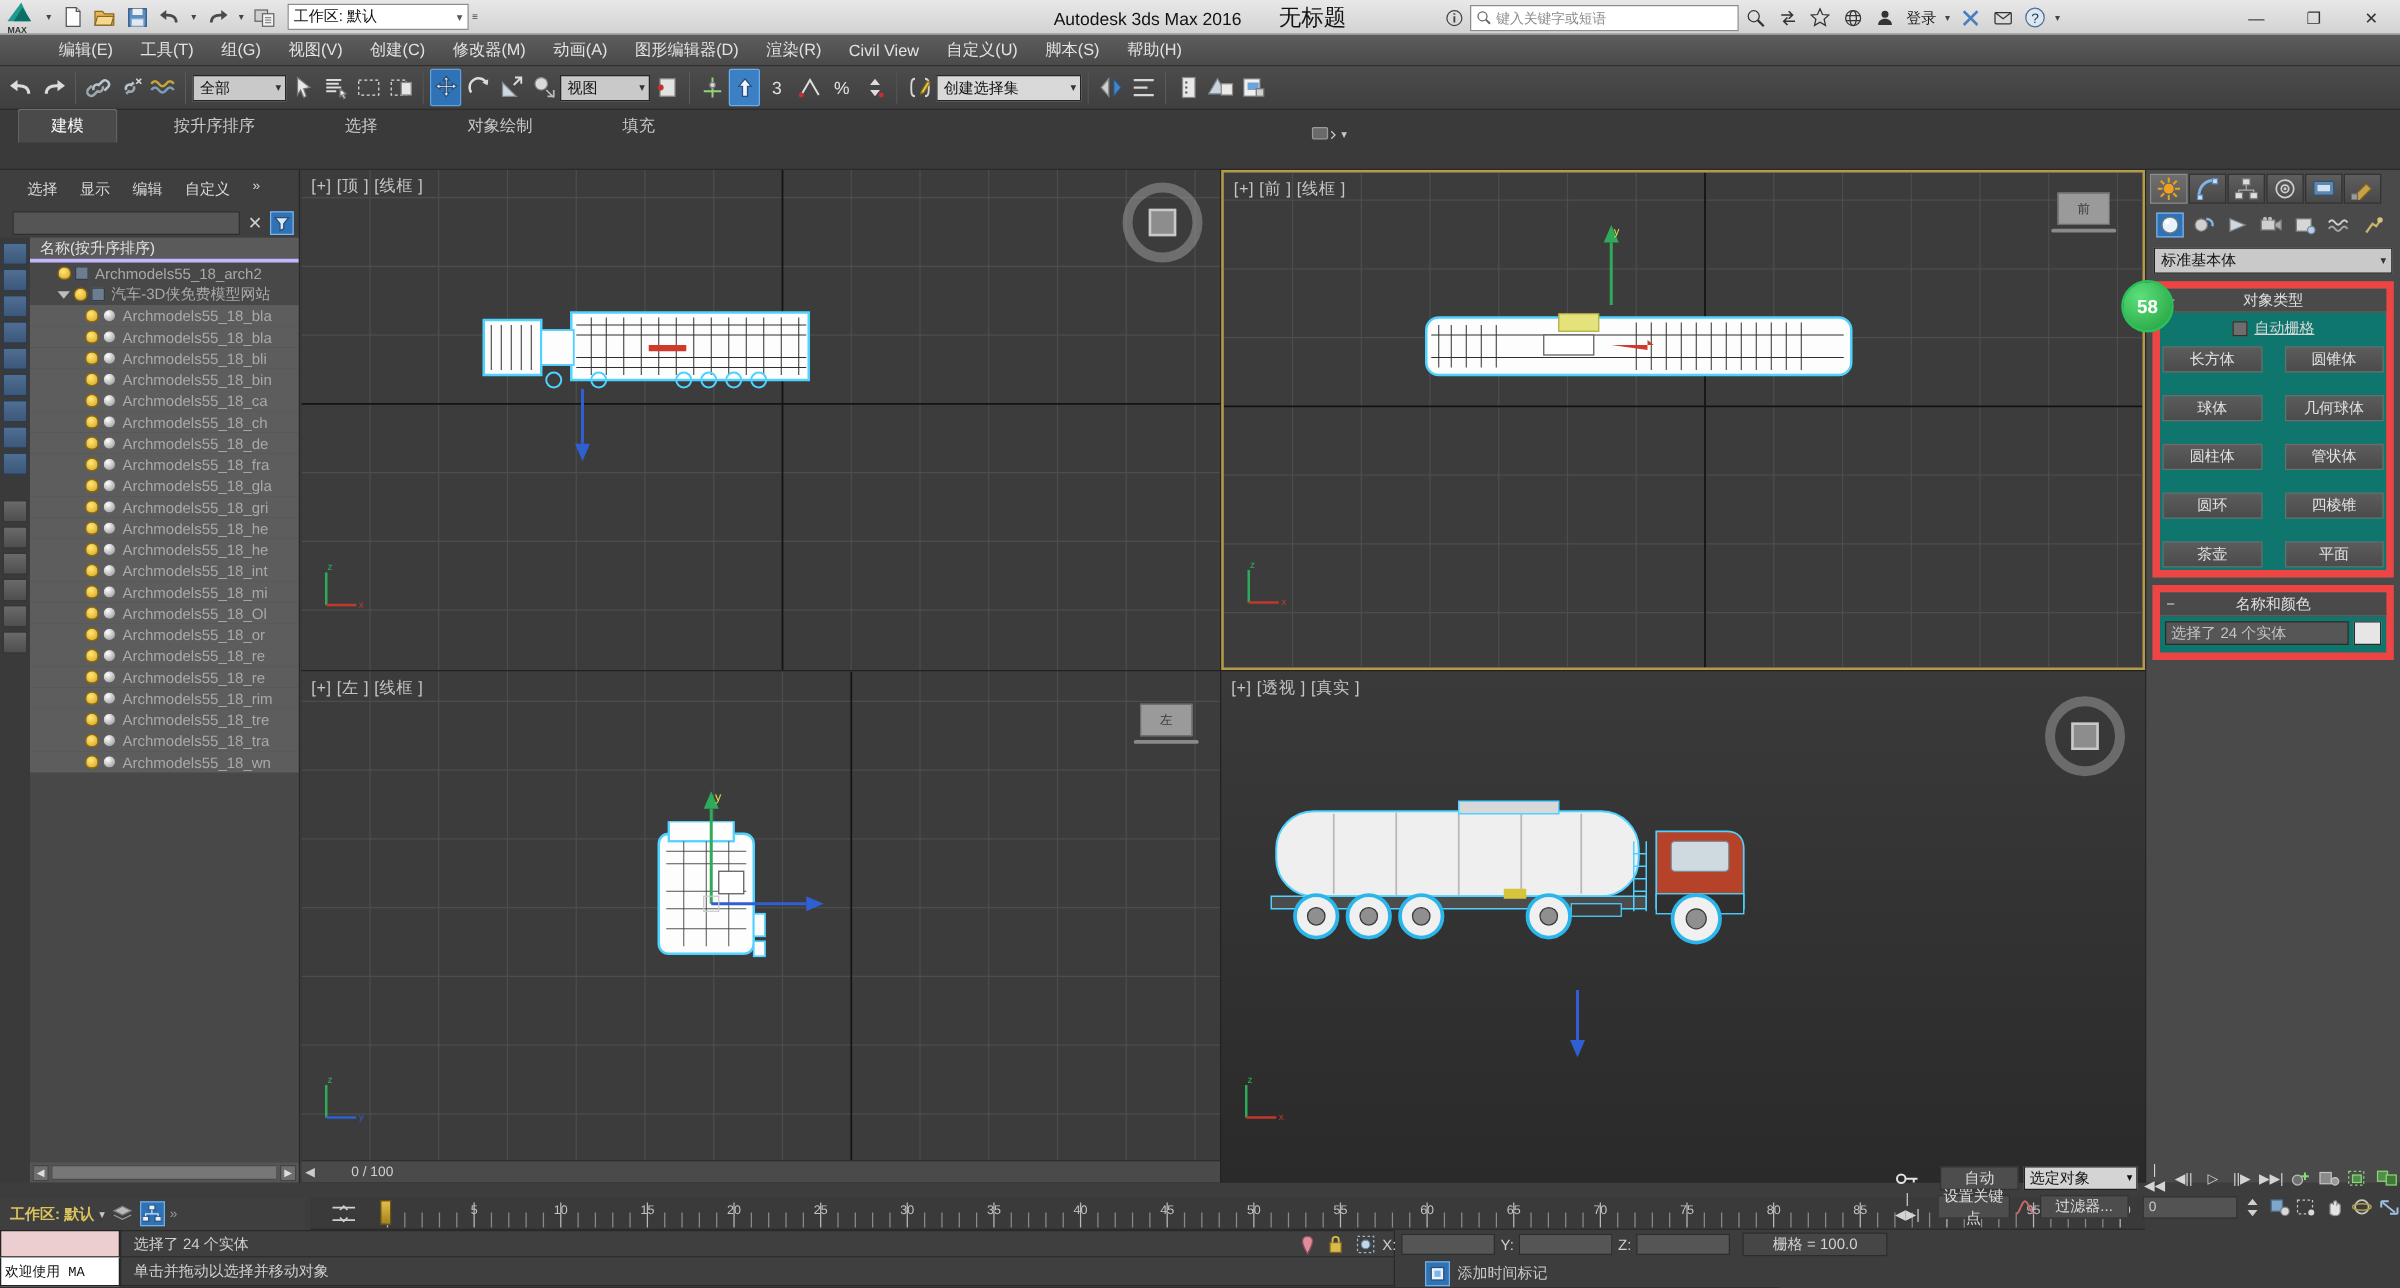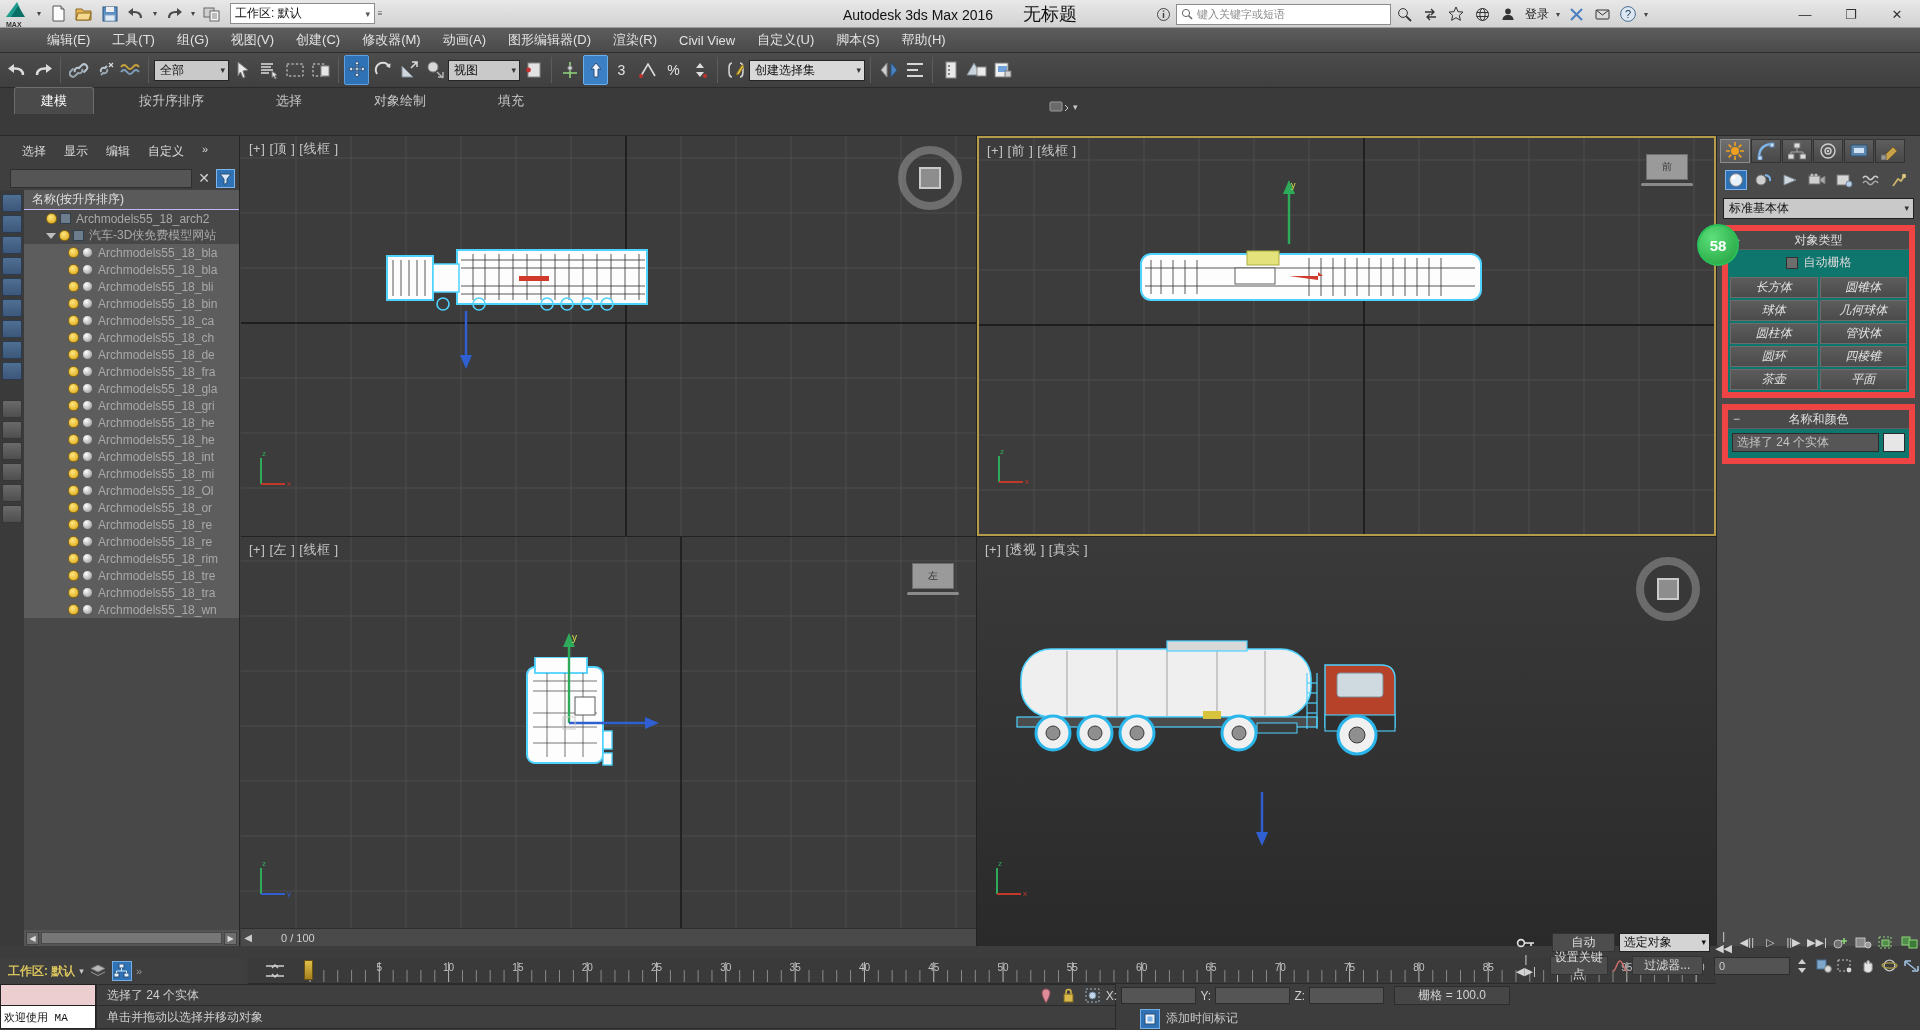--- a/index.html
+++ b/index.html
@@ -122,21 +122,21 @@
   .exp-filter{ width:19px;height:19px;background:#2f72b5;border:1px solid #7fb4e8;
     display:flex;align-items:center;justify-content:center;}
   .exp-dbl{ color:#9a9a9a; font-size:11px; padding-left:2px;}
   .exp-body{ display:flex; height:756px;}
   .exp-vtoolbar{ width:24px; background:#3a3a3a; padding-top:4px;
     display:flex;flex-direction:column;align-items:center;gap:3px;}
   .vtb{ width:20px;height:18px; background:linear-gradient(#4f6f92,#3c577a);
     border:1px solid #2a3c52; border-radius:2px;}
   .vtb.pl{ background:linear-gradient(#6a6a6a,#4e4e4e); border-color:#363636;}
   .exp-list{ flex:1; background:#484848; overflow:hidden; position:relative;}
-  .exp-head{ height:20px; background:#5a5a5a; border-bottom:1px solid #c4b5fd;
+  .exp-head{ height:20px; background:#5a5a5a; border-bottom:3px solid #c4b5fd;
     display:flex;align-items:center; padding-left:8px; font-size:12px; color:#e0e0e0;}
   .row{ height:17px; display:flex; align-items:center; font-size:12px;
         color:#a9a9a9; padding-left:4px; white-space:nowrap; overflow:hidden;}
   .row.l0{ padding-left:22px;}
   .row.l1{ padding-left:44px;}
   .row.sel{ background:#5d5d5d;}
   .bulb{ width:11px;height:11px;margin-right:3px; flex:none;
         background:radial-gradient(circle at 40% 35%, #ffe680, #d9a310);
         border-radius:50% 50% 45% 45%; border:1px solid #8a6a10;}
   .cube{ width:11px;height:11px;margin-right:5px;flex:none;background:#6d7d8d;
@@ -193,23 +193,23 @@
     margin:3px 6px; height:21px; background:#c9c9c9; border:1px solid #1e1e1e;
     display:flex;align-items:center; padding:0 18px 0 5px; color:#111; font-size:12px;
     position:relative;
   }
   .cmd-combo .dd{position:absolute;right:4px;top:4px;font-size:9px;color:#333;}
   .rollout{ margin:6px 5px 0 5px; border:6px solid #ef4444; background:#0f766e;}
   .ro-head{ height:19px; background:#4a4a4a; border-bottom:1px solid #5d5d5d;
     display:flex;align-items:center;justify-content:center; position:relative;
     font-size:12px; color:#e0e0e0;}
   .ro-head .minus{ position:absolute; left:5px; top:2px; font-size:12px; color:#ccc;}
-  .chkrow{ display:flex;align-items:center; justify-content:center; gap:6px; padding:4px 0;}
+  .chkrow{ display:flex;align-items:center; justify-content:center; gap:6px; padding:4px 0;text-decoration:underline;}
   .chk{ width:12px;height:12px;background:#6d6d6d;border:1px solid #303030;}
-  .btngrid{ display:grid; grid-template-columns:1fr 1fr; gap:2px; padding:2px;font-style:italic;}
+  .btngrid{ display:grid; grid-template-columns:1fr 1fr; gap:18px; padding:2px;}
   .pbtn{ height:21px; background:linear-gradient(#5c5c5c,#4b4b4b); border:1px solid #6c6c6c;
     display:flex;align-items:center;justify-content:center; font-size:12px; color:#e2e2e2;}
   .namerow{ display:flex; gap:4px; padding:4px 4px 6px 4px; align-items:center;}
   .nfield{ flex:1; height:19px; background:#565656; border:1px solid #2c2c2c;
     color:#c4c4c4; font-size:12px; padding:0 4px; display:flex;align-items:center;}
   .swatch{ width:22px;height:19px; background:#e6e6e6; border:1px solid #2c2c2c;}
   .badge58{
     position:absolute; left:-20px; top:88px; width:42px;height:42px; border-radius:50%;
     background:radial-gradient(circle at 35% 30%,#5ce07a,#1f9e3d);
     border:2px solid #2ac05a; color:#fff; font-size:15px; font-weight:bold;

